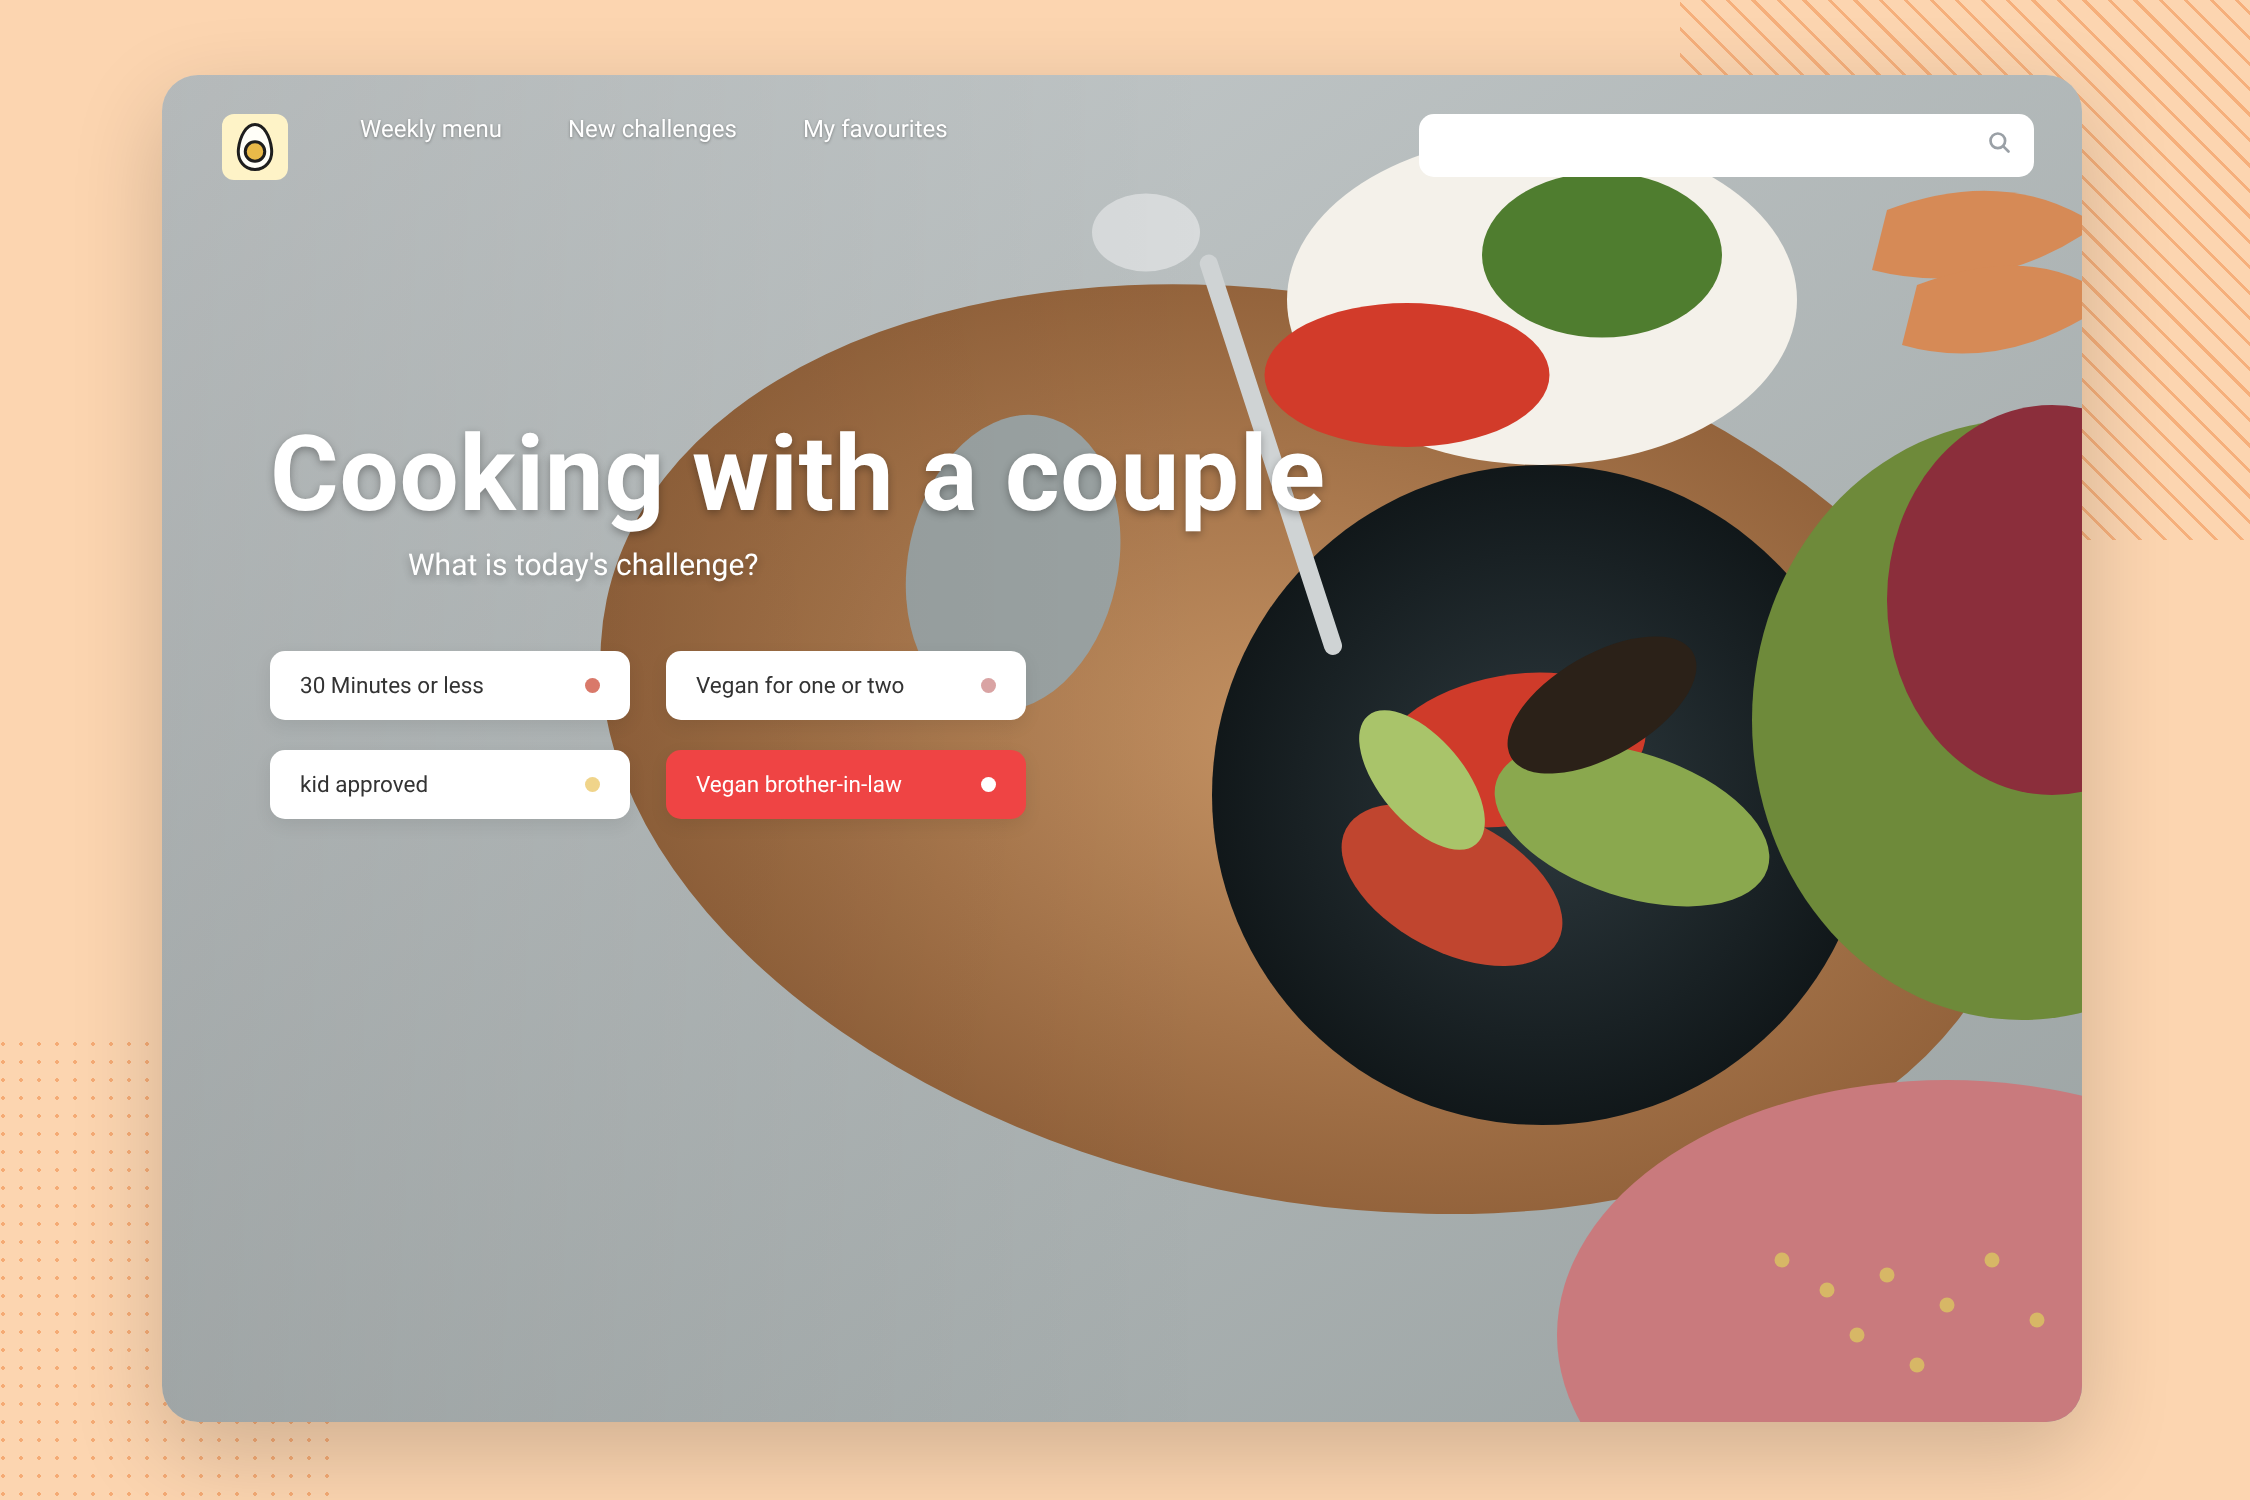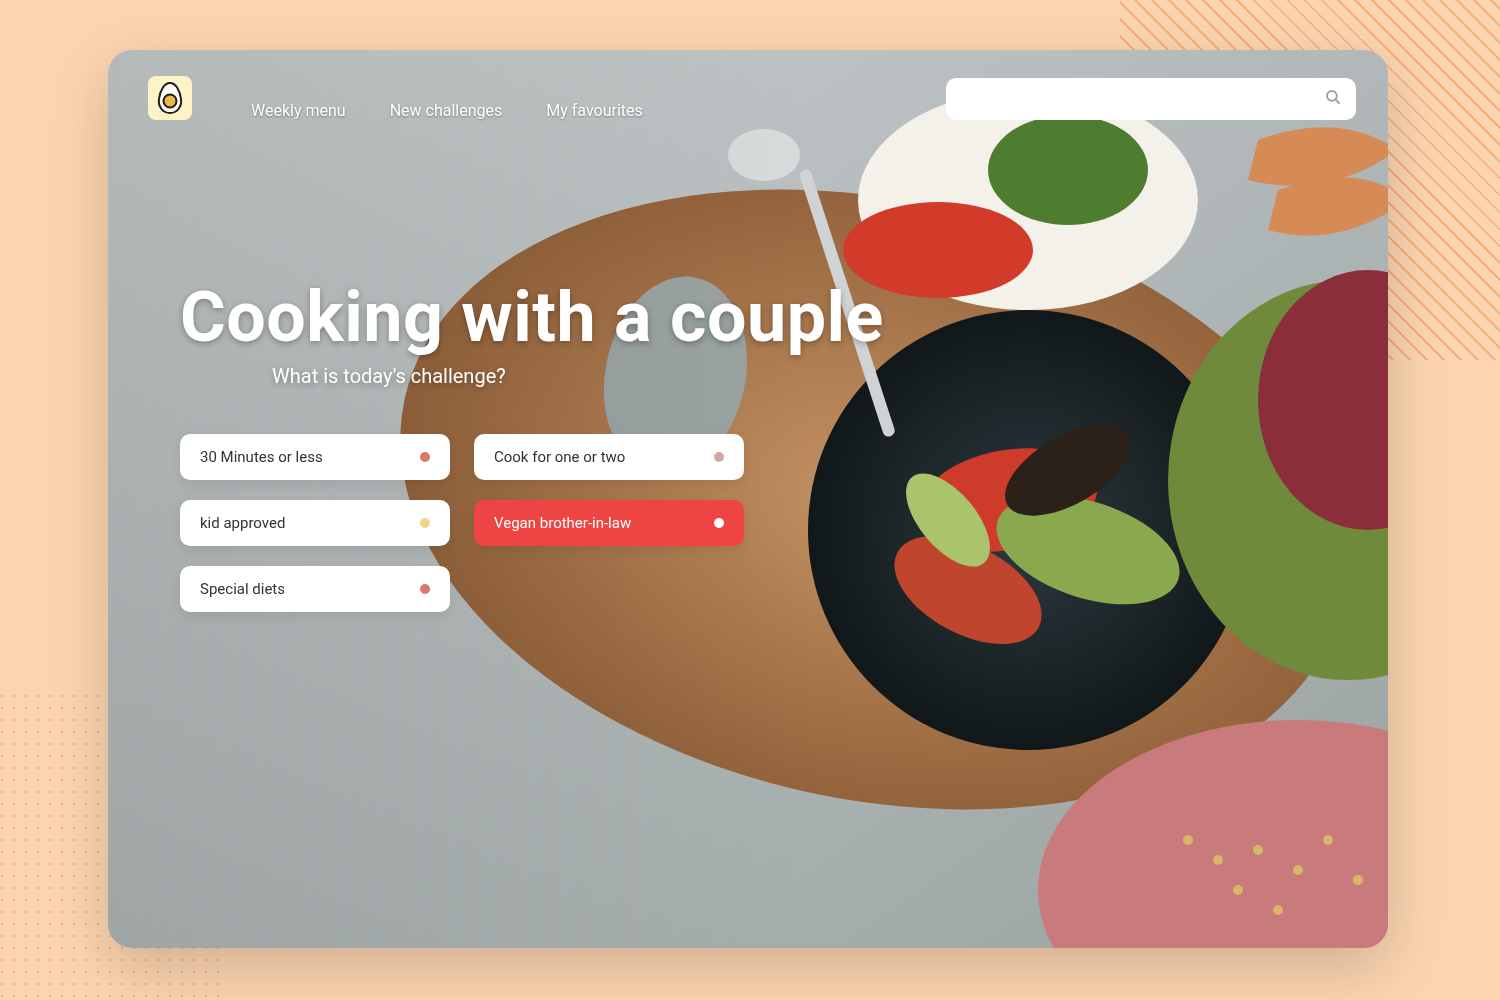--- a/index.html
+++ b/index.html
@@ -52,22 +52,21 @@
     background: linear-gradient(90deg, rgba(0,0,0,.10) 0%, rgba(0,0,0,0) 55%);
   }
 
   
   .topnav {
     position: absolute;
     top: 26px;
     left: 40px;
     right: 32px;
     display: flex;
-    align-items: flex-end;
-    gap: 11px;
+    align-items: flex-start;
   }
   .logo {
     width: 44px;
     height: 44px;
     background: #fef3c7;
     border-radius: 8px;
     display: flex;
     align-items: center;
     justify-content: center;
     margin-right: 48px;
@@ -130,21 +129,21 @@
     top: 384px;
     display: flex;
     gap: 24px;
   }
   .col {
     display: flex;
     flex-direction: column;
     gap: 20px;
   }
   .pill {
-    width: 270px;
+    width: 240px;
     height: 46px;
     background: #fff;
     border-radius: 10px;
     display: flex;
     align-items: center;
     padding: 4px 20px;
     font-size: 15px;
     color: #333;
     cursor: pointer;
     box-shadow: 0 4px 12px rgba(0,0,0,.08);
@@ -262,28 +261,24 @@
   <div class="challenge-grid">
     <div class="col">
       <div class="pill">
         <span>30 Minutes or less</span>
         <span class="dot" style="background:#d9796a"></span>
       </div>
       <div class="pill">
         <span>kid approved</span>
         <span class="dot" style="background:#f0d48a"></span>
       </div>
-      <div class="pill">
-        <span>Special diets</span>
-        <span class="dot" style="background:#d9796a"></span>
-      </div>
     </div>
     <div class="col">
       <div class="pill">
-        <span>Cook for one or two</span>
+        <span>Vegan for one or two</span>
         <span class="dot" style="background:#d9a3a3"></span>
       </div>
       <div class="pill dark">
         <span>Vegan brother-in-law</span>
         <span class="dot" style="background:#ffffff"></span>
       </div>
     </div>
   </div>
 
 </div>

